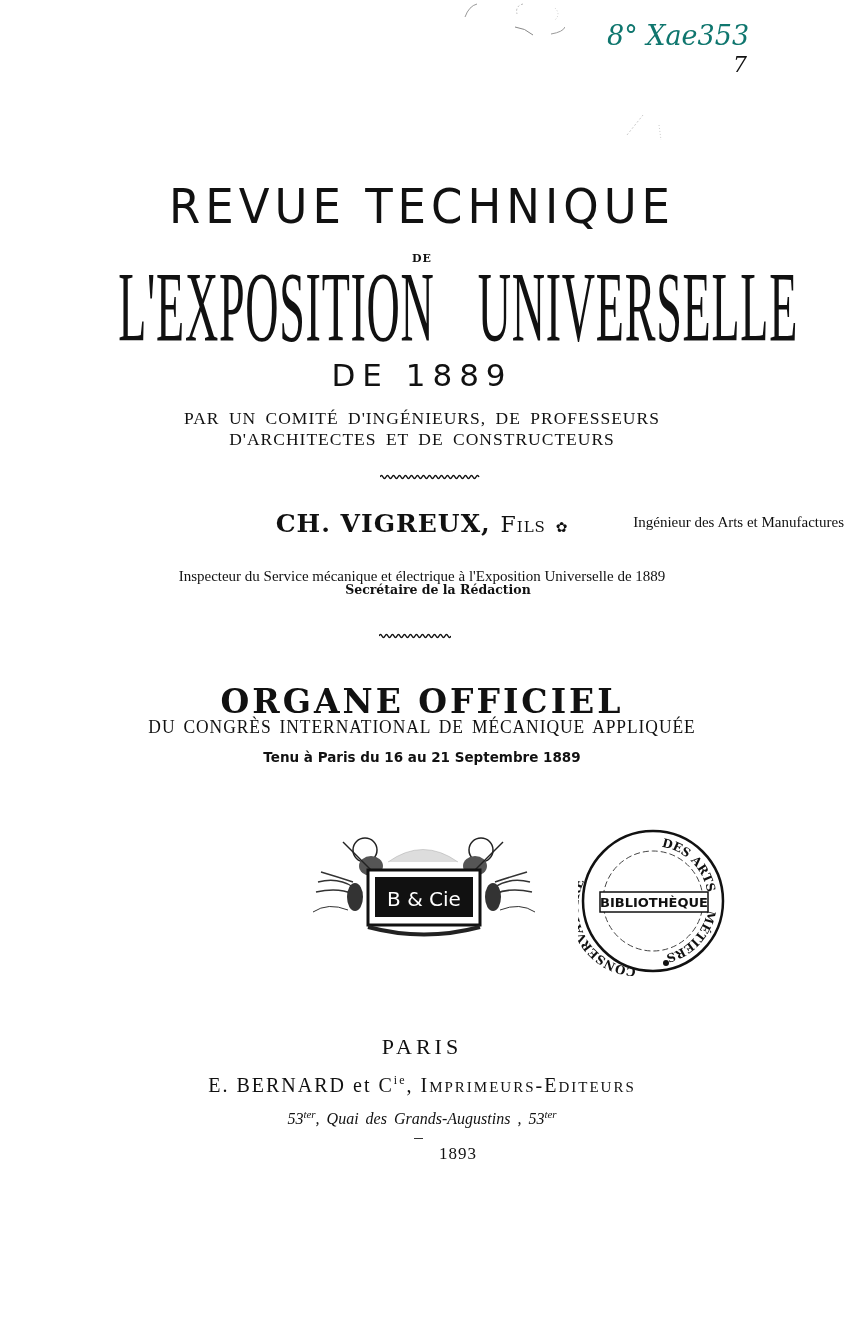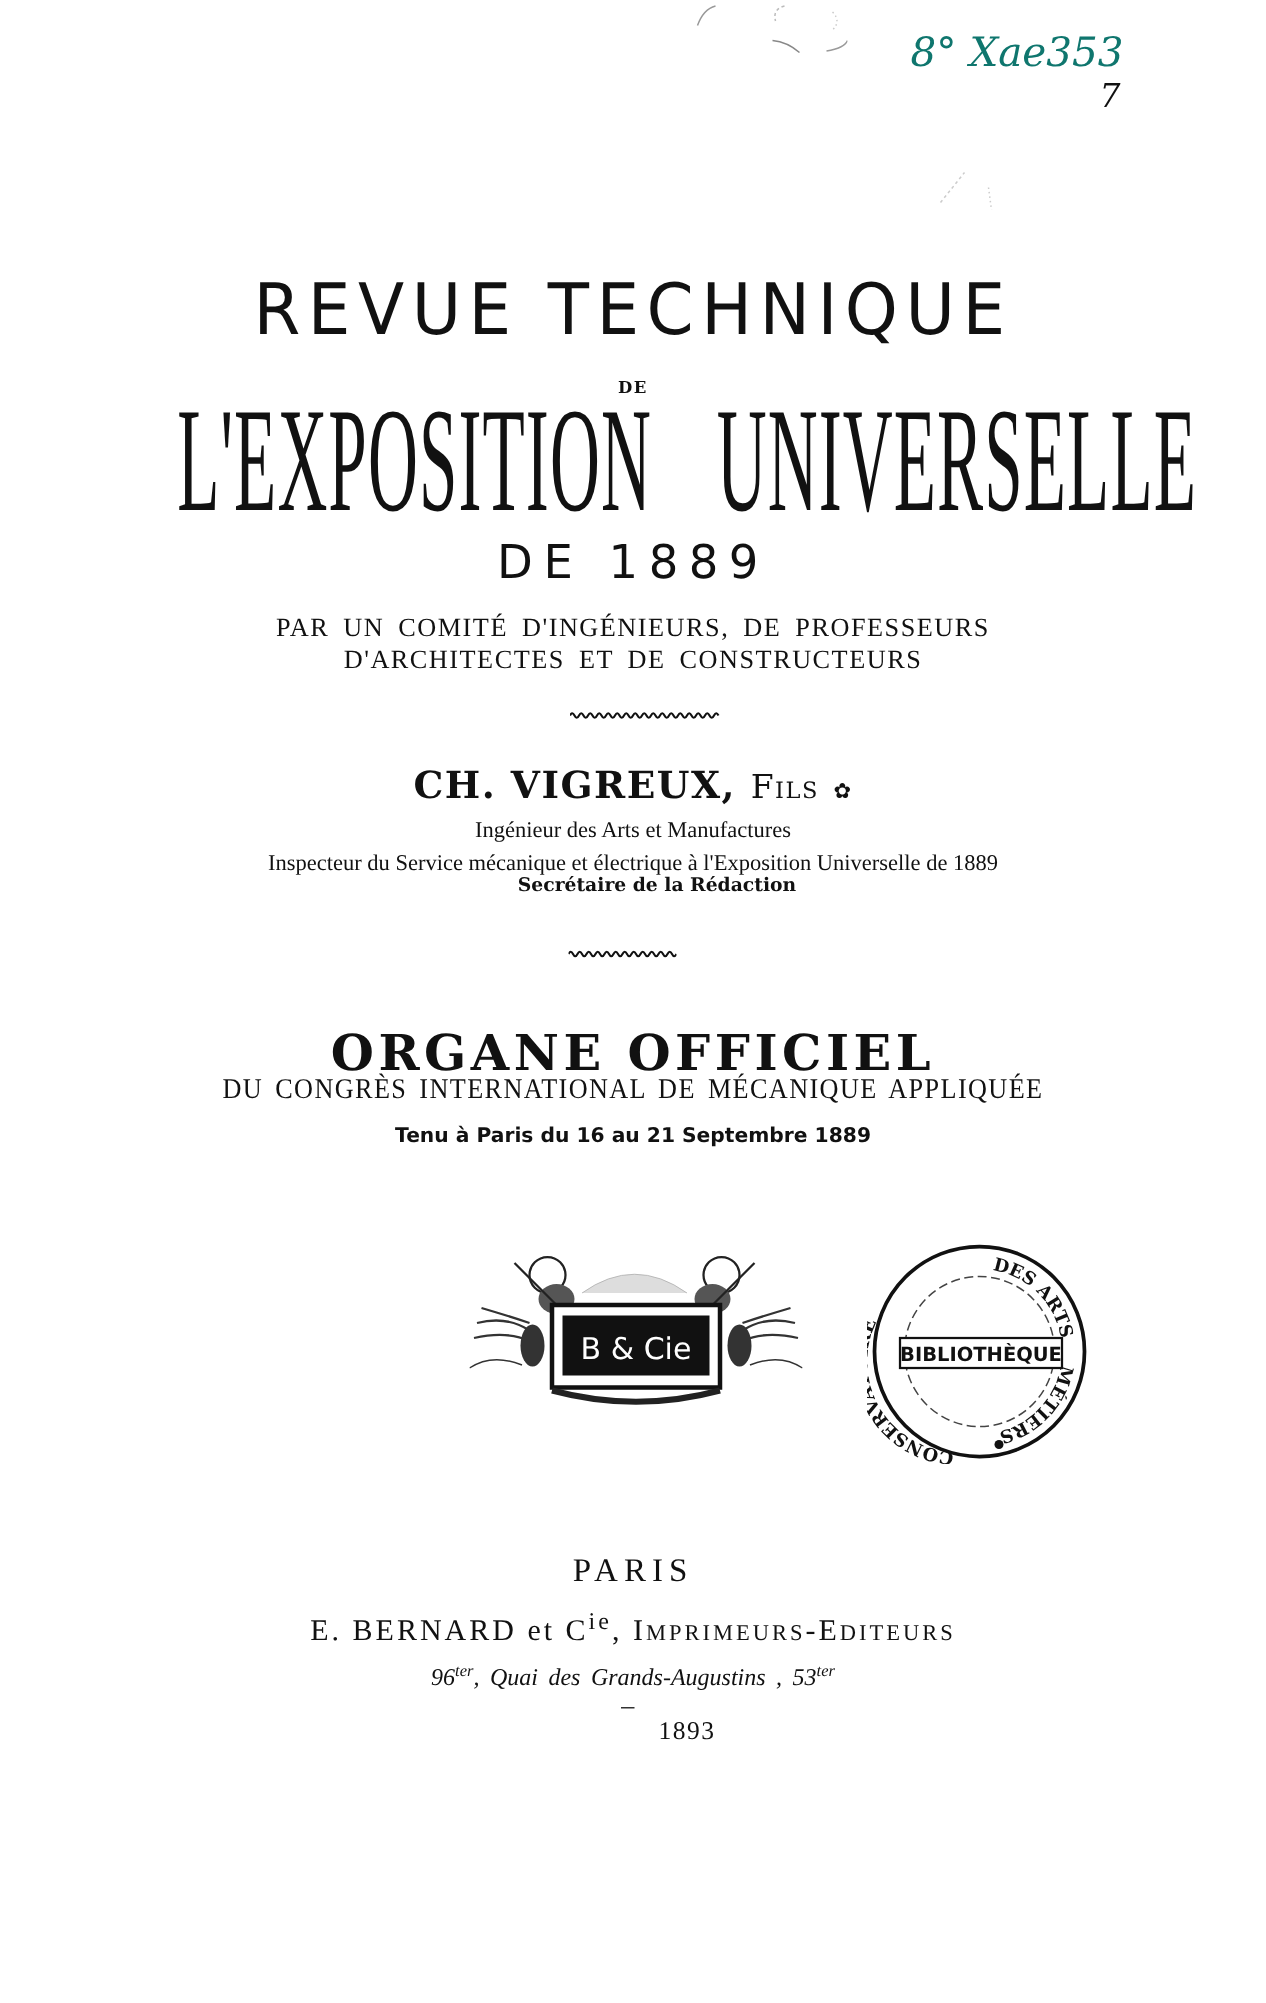--- a/index.html
+++ b/index.html
@@ -17,35 +17,35 @@
   .t-de1889 { top: 357px; font-family: "DejaVu Sans", sans-serif; font-size: 31px; letter-spacing: 7px; }
   .t-par1 { top: 408px; font-family: "Liberation Serif", serif; font-size: 17.5px; letter-spacing: 1px; word-spacing: 4px; }
   .t-par2 { top: 429px; font-family: "Liberation Serif", serif; font-size: 17.5px; letter-spacing: 1px; word-spacing: 4px; }
   .wave1 { position: absolute; left: 380px; top: 474px; width: 100px; height: 6px; }
   .wave2 { position: absolute; left: 379px; top: 633px; width: 72px; height: 6px; }
 
   .t-vigreux { top: 509px; font-family: "DejaVu Serif", serif; font-size: 25px; font-weight: bold; letter-spacing: 1px; }
   .t-vigreux .fils { font-weight: normal; font-size: 22px; margin-top: 40px; }
   .t-vigreux .fils small { font-size: 15px; }
   .t-vigreux .decor { font-size: 14px; font-weight: normal; }
-  .t-ing { top: 546px; font-family: "Liberation Serif", serif; font-size: 15px; }
+  .t-ing { top: 514px; font-family: "Liberation Serif", serif; font-size: 15px; text-align: right; }
   .t-insp { top: 568px; font-family: "Liberation Serif", serif; font-size: 15px; }
   .t-sec { top: 582px; font-family: "DejaVu Serif", serif; font-size: 12.5px; font-weight: bold; margin-left: 16px; }
 
   .t-organe { top: 667px; font-family: "DejaVu Serif", serif; font-size: 33px; font-weight: bold; letter-spacing: 3px; margin-top: 15px; }
   .t-congres { top: 716px; font-family: "Liberation Serif", serif; font-size: 19px; letter-spacing: 1px; word-spacing: 3px; transform: scaleX(0.92); }
   .t-tenu { top: 749px; font-family: "DejaVu Sans", sans-serif; font-size: 13.5px; font-weight: bold; }
 
   .vignette { position: absolute; left: 313px; top: 832px; width: 222px; height: 106px; }
   .stamp { position: absolute; left: 578px; top: 826px; width: 150px; height: 150px; }
 
   .t-paris { top: 1034px; font-family: "Liberation Serif", serif; font-size: 22px; letter-spacing: 4px; }
   .t-bernard { top: 1073px; font-family: "Liberation Serif", serif; font-size: 20px; letter-spacing: 2px; }
   .t-bernard .sc { font-size: 15px; text-align: right; }
-  .t-bernard sup { font-size: 16px; }
+  .t-bernard sup { font-size: 12px; }
   .t-addr { top: 1108px; font-family: "Liberation Serif", serif; font-style: italic; font-size: 16px; word-spacing: 3px; }
   .t-addr sup { font-size: 11px; }
   .tiny-dash { position: absolute; left: 414px; top: 1138px; width: 9px; height: 1px; background: #333; }
   .t-year { top: 1144px; font-family: "Liberation Serif", serif; font-size: 17px; letter-spacing: 1px; padding-left: 36px; }
 </style>
 </head>
 <body>
 
 <div class="shelfmark">8° Xae353</div>
 <div class="shelfmark-sub">7</div>
@@ -135,15 +135,15 @@
   <text font-family="DejaVu Serif, serif" font-size="12" font-weight="bold" fill="#111">
     <textPath href="#ringLeft" startOffset="10%">CONSERVATOIRE</textPath>
   </text>
   <rect x="22" y="66" width="108" height="20" fill="#fff" stroke="#111" stroke-width="1.5"></rect>
   <text x="76" y="81" text-anchor="middle" font-family="DejaVu Sans, sans-serif" font-size="13" font-weight="bold" fill="#111">BIBLIOTHÈQUE</text>
   <circle cx="88" cy="137" r="3" fill="#111"></circle>
 </svg>
 
 <div class="abs t-paris">PARIS</div>
 <div class="abs t-bernard"><span>E. BERNARD et C</span><sup>ie</sup><span>, I</span><span class="sc">MPRIMEURS</span><span>-E</span><span class="sc">DITEURS</span></div>
-<div class="abs t-addr"><span>96</span><sup>ter</sup><span>, Quai  des  Grands-Augustins , 53</span><sup>ter</sup></div>
+<div class="abs t-addr"><span>53</span><sup>ter</sup><span>, Quai  des  Grands-Augustins , 53</span><sup>ter</sup></div>
 <div class="tiny-dash"></div>
 <div class="abs t-year">1893</div>
 
 </body></html>

